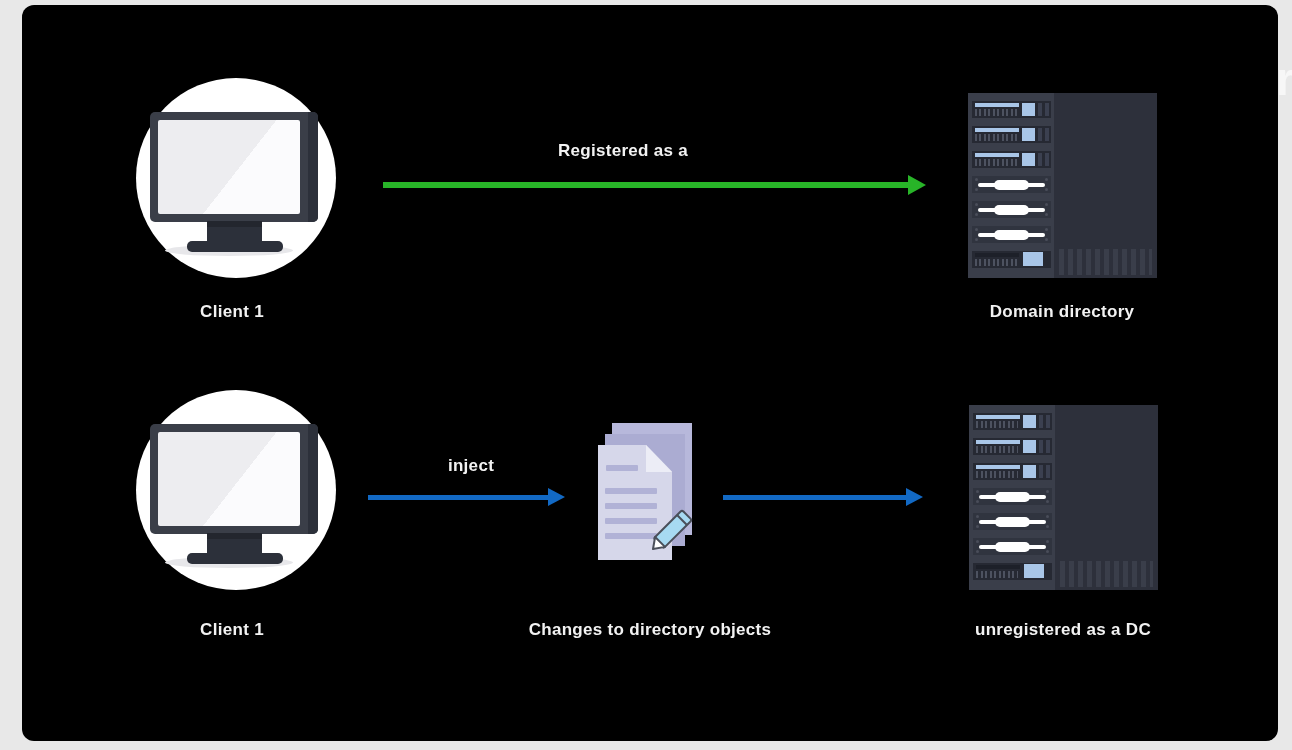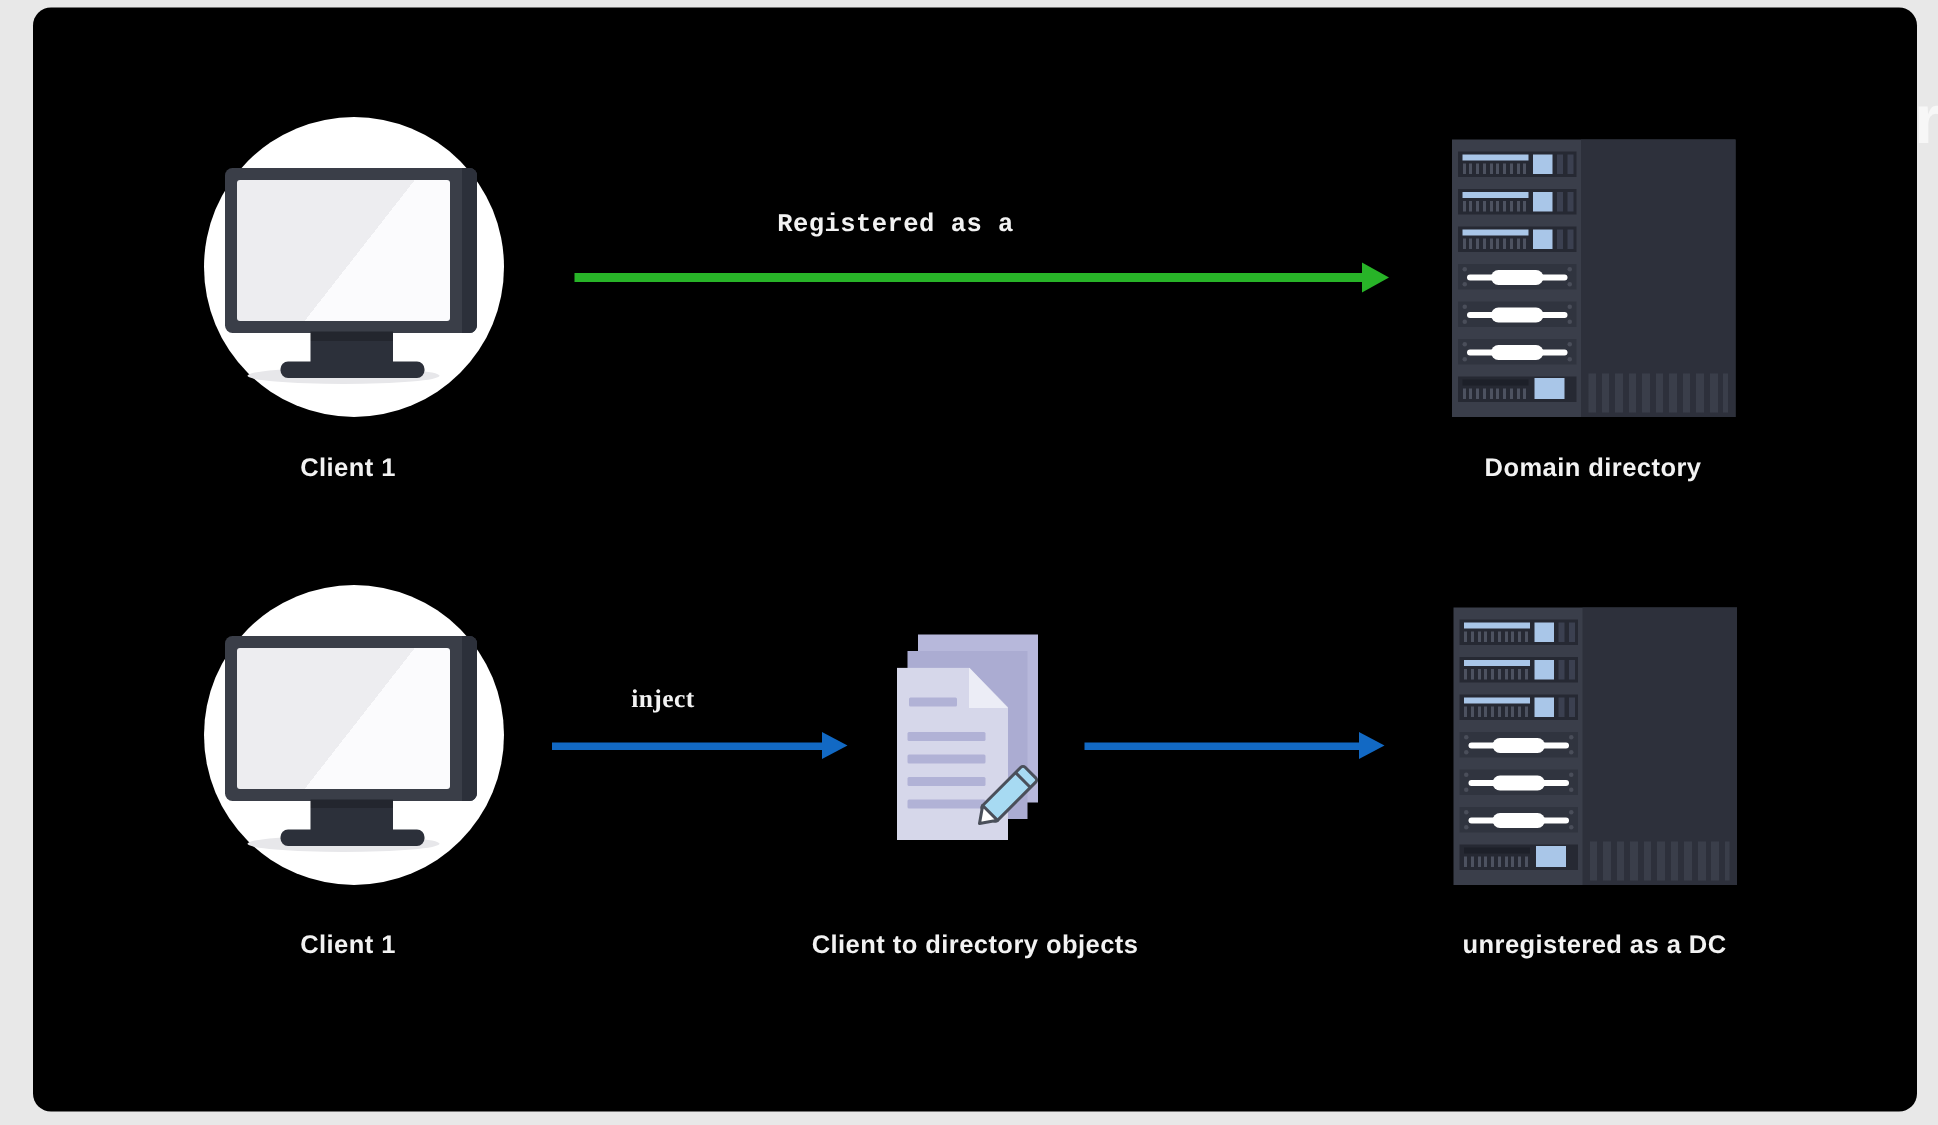--- a/index.html
+++ b/index.html
@@ -84,21 +84,21 @@
       <div class="m-frame">
         <div class="m-screen"></div>
         <div class="m-edge"></div>
       </div>
       <div class="m-shadow"></div>
       <div class="m-neck"></div>
       <div class="m-base"></div>
     </div>
     <div class="label" style="left:110px; top:296px; width:200px;">Client 1</div>
 
-    <div class="label" style="left:425px; top:135px; width:300px;font-family:Liberation Mono, monospace;">Registered as a</div>
+    <div class="label" style="left:451px; top:135px; width:300px;">Registered as a</div>
     <div class="shaft thick green" style="left:361px; top:177px; width:526px;"></div>
     <div class="head big green" style="left:886px; top:170px;"></div>
 
     <div class="rack" style="left:946px; top:88px;">
       <div class="rack-right">
         <div class="slats"></div>
       </div>
       <div class="rack-left">
         <div class="unit">
             <div class="u-bar"></div>
@@ -161,21 +161,21 @@
       <div class="m-frame">
         <div class="m-screen"></div>
         <div class="m-edge"></div>
       </div>
       <div class="m-shadow"></div>
       <div class="m-neck"></div>
       <div class="m-base"></div>
     </div>
     <div class="label" style="left:110px; top:614px; width:200px;">Client 1</div>
 
-    <div class="label" style="left:320px; top:450px; width:200px;font-family:Liberation Serif, serif;">inject</div>
+    <div class="label" style="left:349px; top:450px; width:200px;">inject</div>
     <div class="shaft blue" style="left:346px; top:490px; width:180px;"></div>
     <div class="head blue" style="left:526px; top:483px;"></div>
 
     <div class="doc">
       <div class="doc-back"></div>
       <div class="doc-mid"></div>
       <div class="doc-front"></div>
       <div class="doc-fold"></div>
       <div class="doc-line" style="left:10px; top:44px; width:32px;"></div>
       <div class="doc-line" style="left:9px; top:67px; width:52px;"></div>
@@ -183,21 +183,21 @@
       <div class="doc-line" style="left:9px; top:97px; width:52px;"></div>
       <div class="doc-line" style="left:9px; top:112px; width:52px;"></div>
       <svg class="abs" style="left:0; top:0;" width="100" height="145">
         <g transform="translate(57,128) rotate(-45)">
           <rect x="8" y="-7" width="40" height="14" rx="2" style="fill:var(--pencil-fill); stroke:var(--pencil-outline); stroke-width:2"></rect>
           <line x1="41" y1="-7" x2="41" y2="7" style="stroke:var(--pencil-outline); stroke-width:2"></line>
           <polygon points="0,0 10,-7 10,7" style="fill:#ffffff; stroke:var(--pencil-outline); stroke-width:2; stroke-linejoin:round"></polygon>
         </g>
       </svg>
     </div>
-    <div class="label" style="left:478px; top:614px; width:300px;">Client to directory objects</div>
+    <div class="label" style="left:478px; top:614px; width:300px;">Changes to directory objects</div>
 
     <div class="shaft blue" style="left:701px; top:490px; width:183px;"></div>
     <div class="head blue" style="left:884px; top:483px;"></div>
 
     <div class="rack" style="left:947px; top:400px;">
       <div class="rack-right">
         <div class="slats"></div>
       </div>
       <div class="rack-left">
         <div class="unit">

